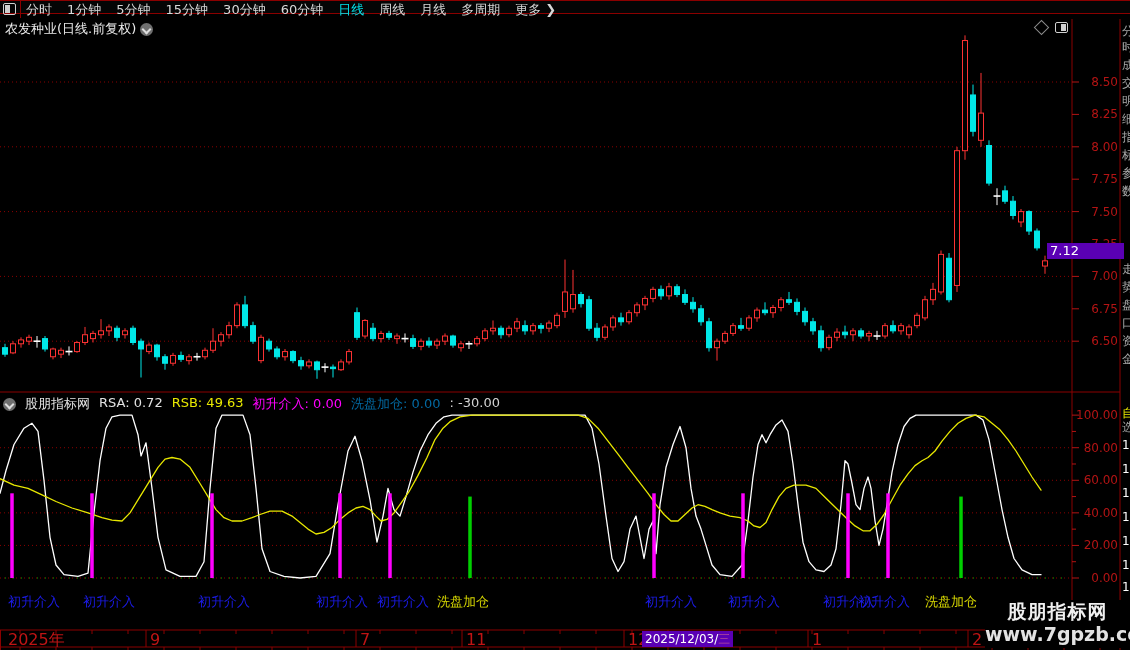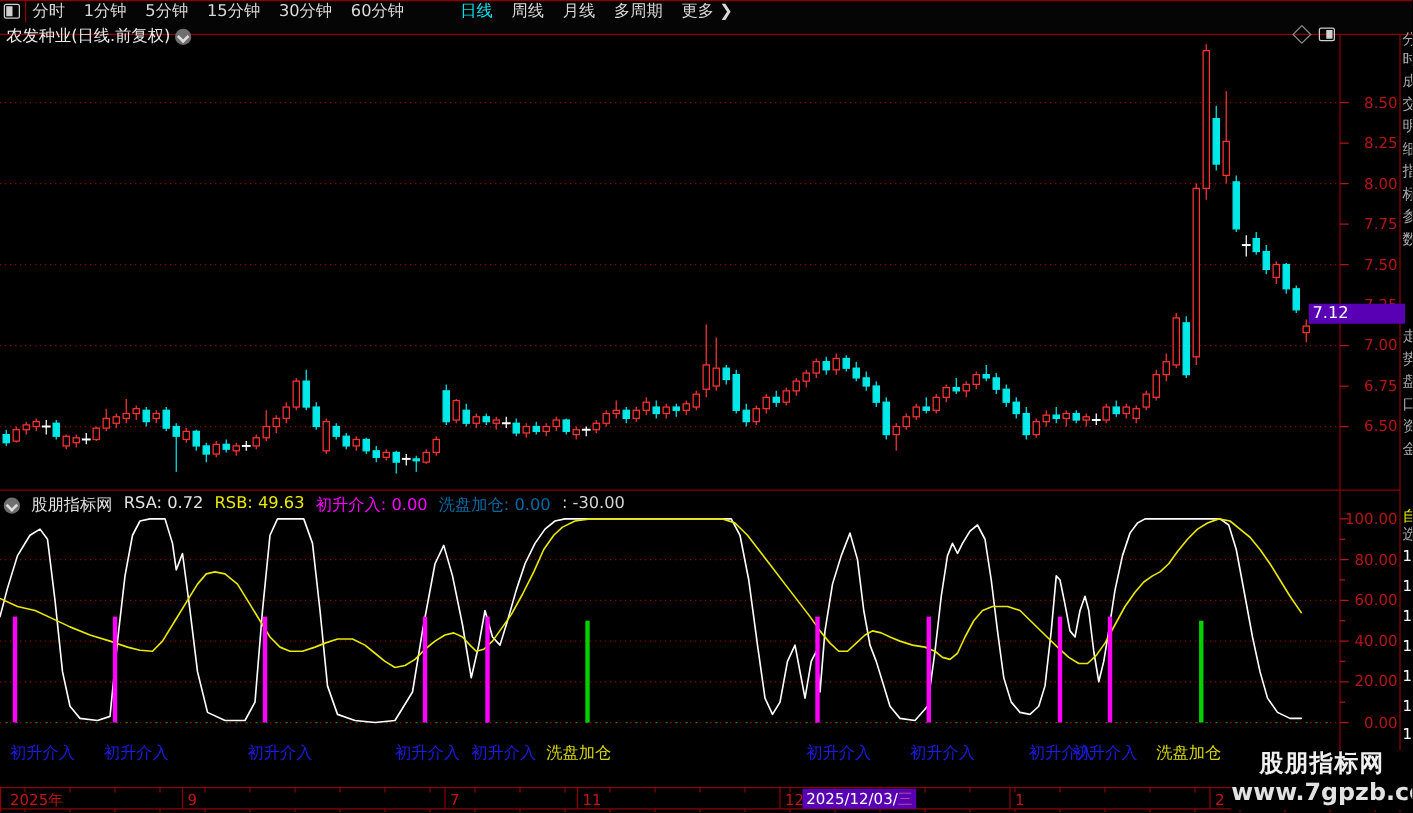--- a/index.html
+++ b/index.html
@@ -1,23 +1,23 @@
 <!DOCTYPE html>
 <html><head>
 <meta charset="utf-8">
 <style>
   html,body{margin:0;padding:0;background:#000;}
   .screen{position:relative;width:1130px;height:650px;background:#000;overflow:hidden;
           font-family:"DejaVu Sans","Liberation Sans",sans-serif;-webkit-font-smoothing:none;}
   
-  .toolbar{position:absolute;left:0;top:0;width:1130px;height:28px;background:#050505;
+  .toolbar{position:absolute;left:0;top:0;width:1130px;height:14px;background:#050505;
            border-top:1px solid #8b0000;border-bottom:1px solid #8b0000;box-sizing:border-box;}
   .tb-left{position:absolute;left:26px;top:0;height:17px;display:flex;align-items:center;gap:15px;}
   .tb-item{color:#d8d8d8;font-size:13px;line-height:17px;white-space:nowrap;cursor:default;}
-  .tb-item.active{color:#00e5ee;margin-left:30px;}
+  .tb-item.active{color:#00e5ee;}
   .tb-lefticon{position:absolute;left:3px;top:2px;width:13px;height:12px;border:1px solid #cfcfcf;
                border-radius:2px;box-sizing:border-box;}
   .tb-lefticon::after{content:"";position:absolute;left:1px;top:1px;width:5px;height:8px;background:#cfcfcf;}
   .tb-sep{position:absolute;left:20px;top:0;width:1px;height:17px;background:#8b0000;}
   .tb-right{position:absolute;left:803px;top:0;width:319px;height:17px;display:flex;}
   .tb-rbtn{flex:1;display:flex;align-items:center;justify-content:center;color:#e6e6e6;font-size:13px;
            border-left:1px solid #8b0000;white-space:nowrap;}
   .tb-rbtn:last-child{border-right:1px solid #8b0000;}
   
   .titlerow{position:absolute;left:5px;top:20px;height:18px;display:flex;align-items:center;gap:4px;}
@@ -27,21 +27,21 @@
       border-right:2px solid #dedede;border-bottom:2px solid #dedede;transform:rotate(45deg);}
   .title-icons{position:absolute;left:1036px;top:22px;display:flex;gap:8px;align-items:center;}
   .dia-icon{width:9px;height:9px;border:1px solid #8a8a8a;transform:rotate(45deg);}
   .pane-icon{width:13px;height:11px;border:1px solid #d0d0d0;border-radius:2px;position:relative;box-sizing:border-box;}
   .pane-icon::after{content:"";position:absolute;right:1px;top:1px;width:5px;height:7px;background:#d0d0d0;}
   
   .ind-header{position:absolute;left:3px;top:396px;height:16px;display:flex;align-items:center;gap:9px;}
   .ind-header span{font-size:13px;white-space:nowrap;}
   
   .axlabel{position:absolute;width:44px;text-align:right;font-size:12px;color:#b41414;line-height:12px;}
-  .datelabel{position:absolute;font-size:12px;color:#c01414;line-height:14px;white-space:nowrap;}
+  .datelabel{position:absolute;font-size:16px;color:#c01414;line-height:14px;white-space:nowrap;}
   .price-badge{position:absolute;left:1047px;width:77px;height:16px;background:#5a00b4;color:#fff;
                font-size:13px;line-height:16px;padding-left:3px;box-sizing:border-box;}
   .date-badge{position:absolute;top:631px;height:16px;background:#5a00b4;color:#fff;font-size:12px;
               line-height:16px;padding:0 3px;white-space:nowrap;}
   .siglabel{position:absolute;top:593px;font-size:13px;white-space:nowrap;}
   .watermark{position:absolute;left:985px;top:600px;width:145px;height:48px;background:#000;
              text-align:center;z-index:6;}
   .wm1{color:#f0f0f0;font-size:19px;font-weight:bold;line-height:23px;letter-spacing:1px;}
   .wm2{color:#e2e2e2;font-size:19px;font-weight:bold;line-height:22px;}
   .sidebar-char{position:absolute;left:1122px;width:14px;font-size:12px;line-height:14px;color:#a8a8a8;}

